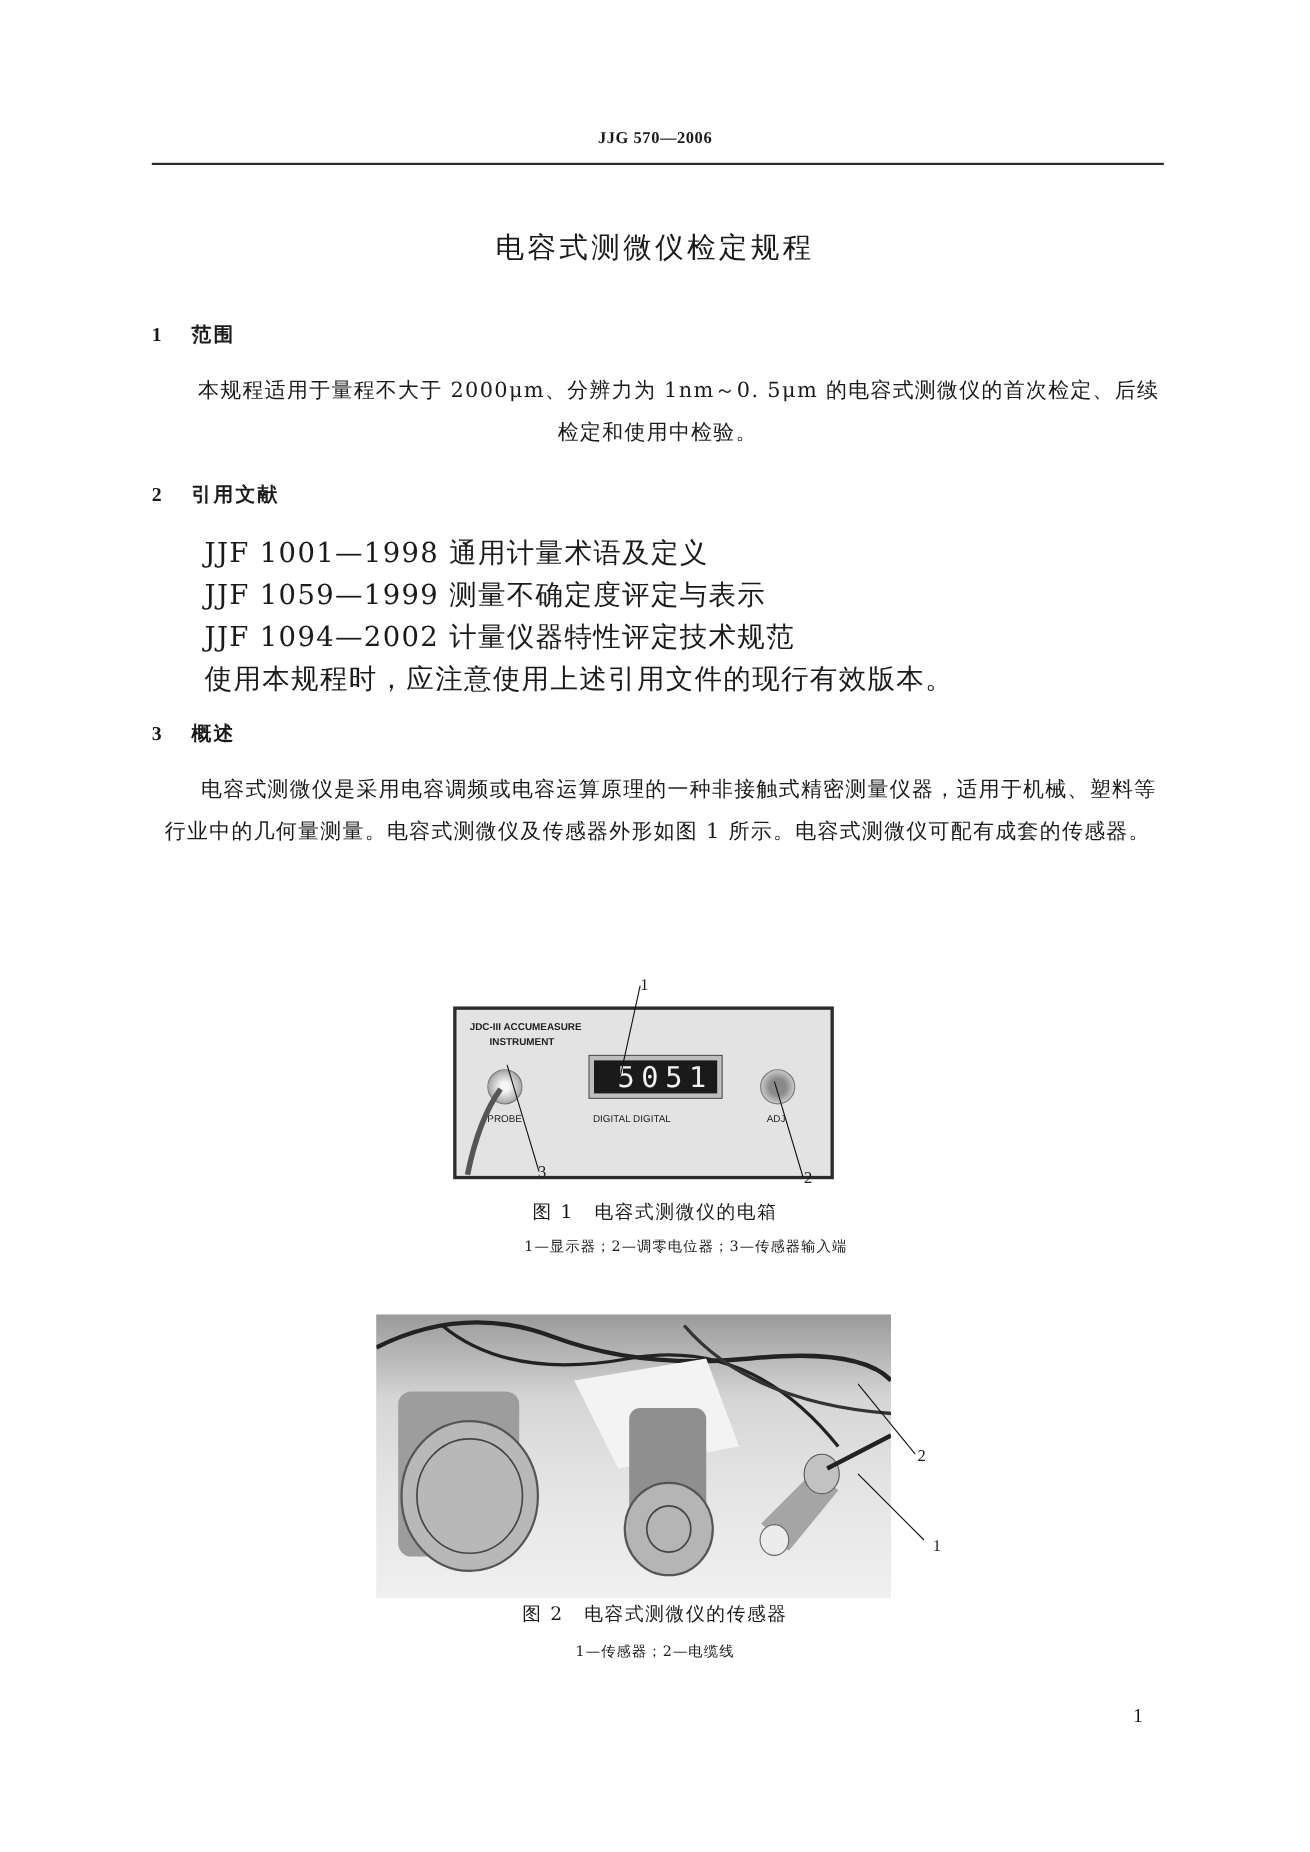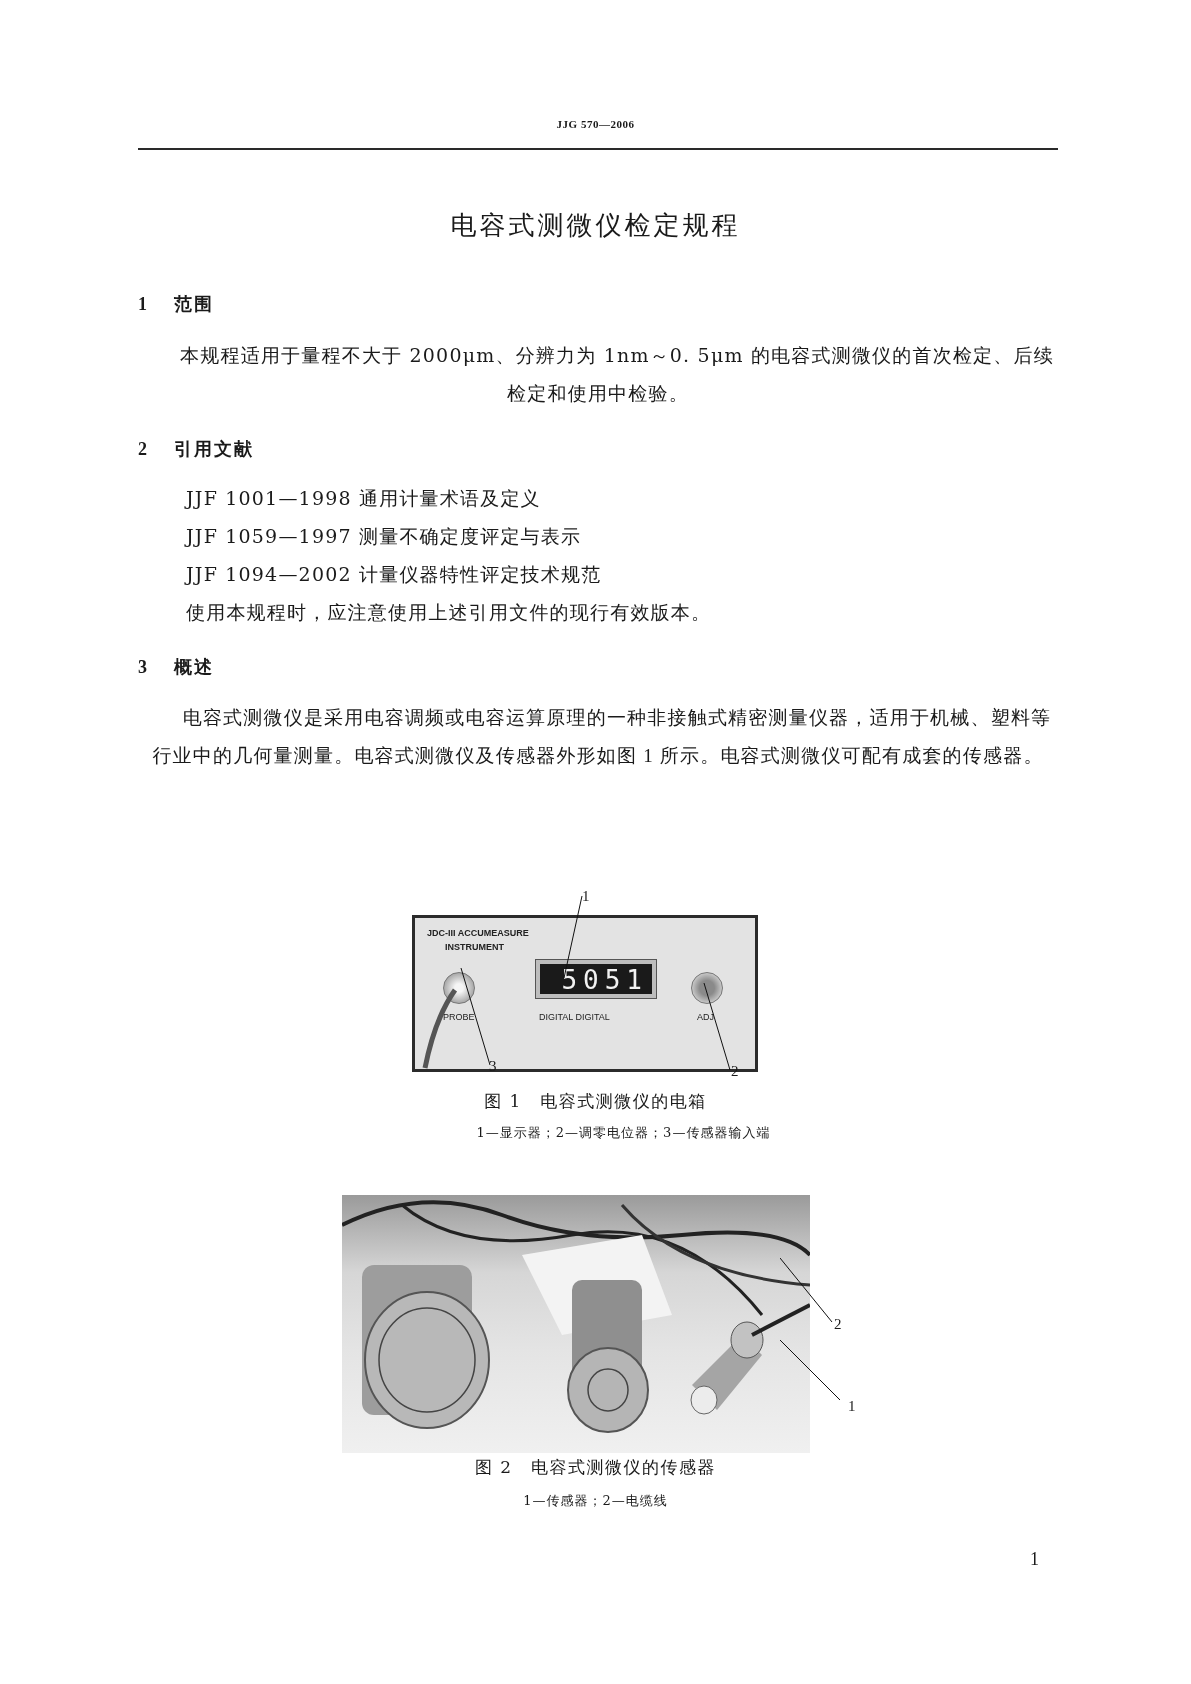--- a/index.html
+++ b/index.html
@@ -1,28 +1,28 @@
 <!DOCTYPE html>
 <html><head>
 <meta charset="utf-8">
 <style>
   html, body { margin: 0; padding: 0; background: #ffffff; }
   body { width: 1191px; height: 1684px; position: relative; overflow: hidden;
          font-family: "DejaVu Serif", "Liberation Serif", serif; color: #1a1a1a; }
   .abs { position: absolute; }
   .std-code { left: 0; width: 1191px; top: 118px; text-align: center;
-              font-family: "Liberation Serif", serif; font-weight: bold; font-size: 11px; letter-spacing: 0.5px; }
+              font-family: "Liberation Serif", serif; font-weight: bold; font-size: 15px; letter-spacing: 0.5px; }
   .header-rule { left: 138px; top: 148px; width: 920px; height: 2px; background: #2a2a2a; }
   .doc-title { left: 0; width: 1191px; top: 208px; text-align: center;
                font-family: "DejaVu Sans", sans-serif; font-size: 26px; letter-spacing: 3px; }
   .sec-head { left: 138px; font-family: "DejaVu Sans", sans-serif; font-size: 18px; font-weight: bold; letter-spacing: 2px; }
   .sec-num { font-family: "Liberation Serif", serif; display: inline-block; width: 36px; }
   .para { left: 138px; width: 920px; font-size: 19px; line-height: 38px; letter-spacing: 1.2px; }
   .indent { text-indent: 38px; text-align: center; }
-  .ref-line { left: 186px; font-size: 19px; letter-spacing: 1.2px; }
+  .ref-line { left: 186px; font-size: 25px; letter-spacing: 1.2px; }
   .fig1 { left: 412px; top: 915px; width: 346px; height: 157px; background: #e3e3e3; border: 3px solid #2b2b2b; box-sizing: border-box; }
   .fig1-label { font-family: "Liberation Sans", sans-serif; font-size: 9px; color: #222; }
   .display { left: 120px; top: 41px; width: 122px; height: 40px; background: #bdbdbd; border: 1px solid #555; box-sizing: border-box; }
   .display-inner { position: absolute; left: 4px; top: 4px; right: 4px; bottom: 4px; background: #1a1a1a;
                    color: #f2f2f2; font-family: "DejaVu Sans Mono", monospace; font-size: 26px; letter-spacing: 6px;
                    text-align: right; line-height: 32px; padding-right: 4px; }
   .knob { border-radius: 50%; }
   .callout { font-family: "Liberation Serif", serif; font-size: 15px; }
   .caption { left: 0; width: 1191px; text-align: center; font-size: 17px; letter-spacing: 1.5px; }
   .caption-small { left: 0; width: 1191px; text-align: center; font-size: 13px; letter-spacing: 1px; }
@@ -40,28 +40,28 @@
 
 <div class="abs sec-head" style="top:292px;">
   <span class="sec-num">1</span><span>范围</span>
 </div>
 <div class="abs para indent" style="top:336px;">本规程适用于量程不大于 2000μm、分辨力为 1nm～0. 5μm 的电容式测微仪的首次检定、后续检定和使用中检验。</div>
 
 <div class="abs sec-head" style="top:437px;">
   <span class="sec-num">2</span><span>引用文献</span>
 </div>
 <div class="abs ref-line" style="top:486px;">JJF 1001—1998 通用计量术语及定义</div>
-<div class="abs ref-line" style="top:524px;">JJF 1059—1997 测量不确定度评定与表示</div>
+<div class="abs ref-line" style="top:524px;">JJF 1059—1999 测量不确定度评定与表示</div>
 <div class="abs ref-line" style="top:562px;">JJF 1094—2002 计量仪器特性评定技术规范</div>
 <div class="abs ref-line" style="top:600px;">使用本规程时，应注意使用上述引用文件的现行有效版本。</div>
 
 <div class="abs sec-head" style="top:655px;">
   <span class="sec-num">3</span><span>概述</span>
 </div>
-<div class="abs para indent" style="top:699px;font-family:Liberation Serif, serif;">电容式测微仪是采用电容调频或电容运算原理的一种非接触式精密测量仪器，适用于机械、塑料等行业中的几何量测量。电容式测微仪及传感器外形如图 1 所示。电容式测微仪可配有成套的传感器。</div>
+<div class="abs para indent" style="top:699px;">电容式测微仪是采用电容调频或电容运算原理的一种非接触式精密测量仪器，适用于机械、塑料等行业中的几何量测量。电容式测微仪及传感器外形如图 1 所示。电容式测微仪可配有成套的传感器。</div>
 
 <div class="abs callout" style="left:582px; top:888px;">1</div>
 <div class="abs fig1">
   <div class="abs fig1-label" style="left:12px; top:10px; font-weight:bold;">JDC-III  ACCUMEASURE</div>
   <div class="abs fig1-label" style="left:30px; top:24px; font-weight:bold;">INSTRUMENT</div>
   <div class="abs display">
     <div class="display-inner">5051</div>
   </div>
   <div class="abs fig1-label" style="left:124px; top:94px;">DIGITAL    DIGITAL</div>
   <div class="abs knob" style="left:28px; top:54px; width:30px; height:30px; background:radial-gradient(circle,#f5f5f5 20%,#9a9a9a 80%); border:1px solid #777;"></div>

